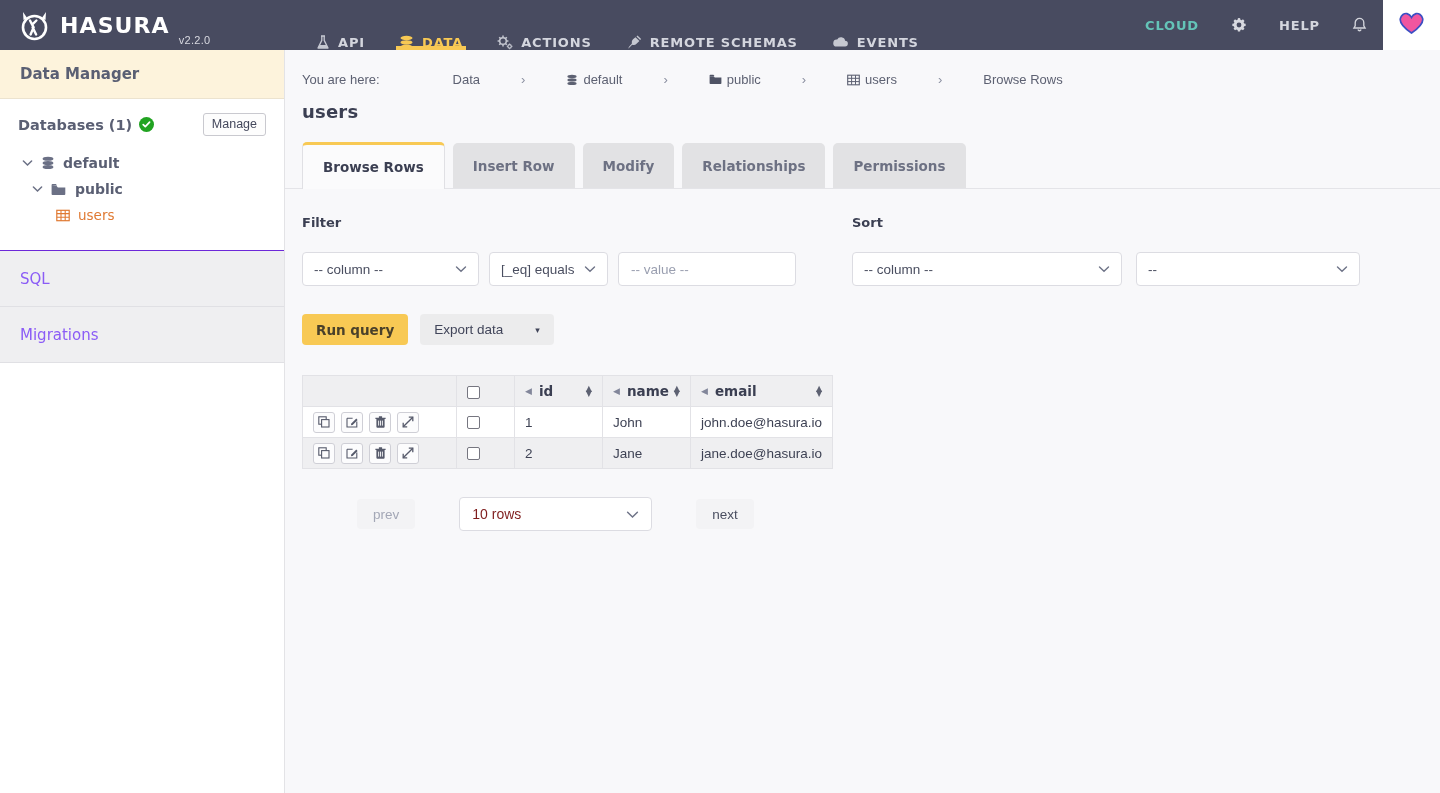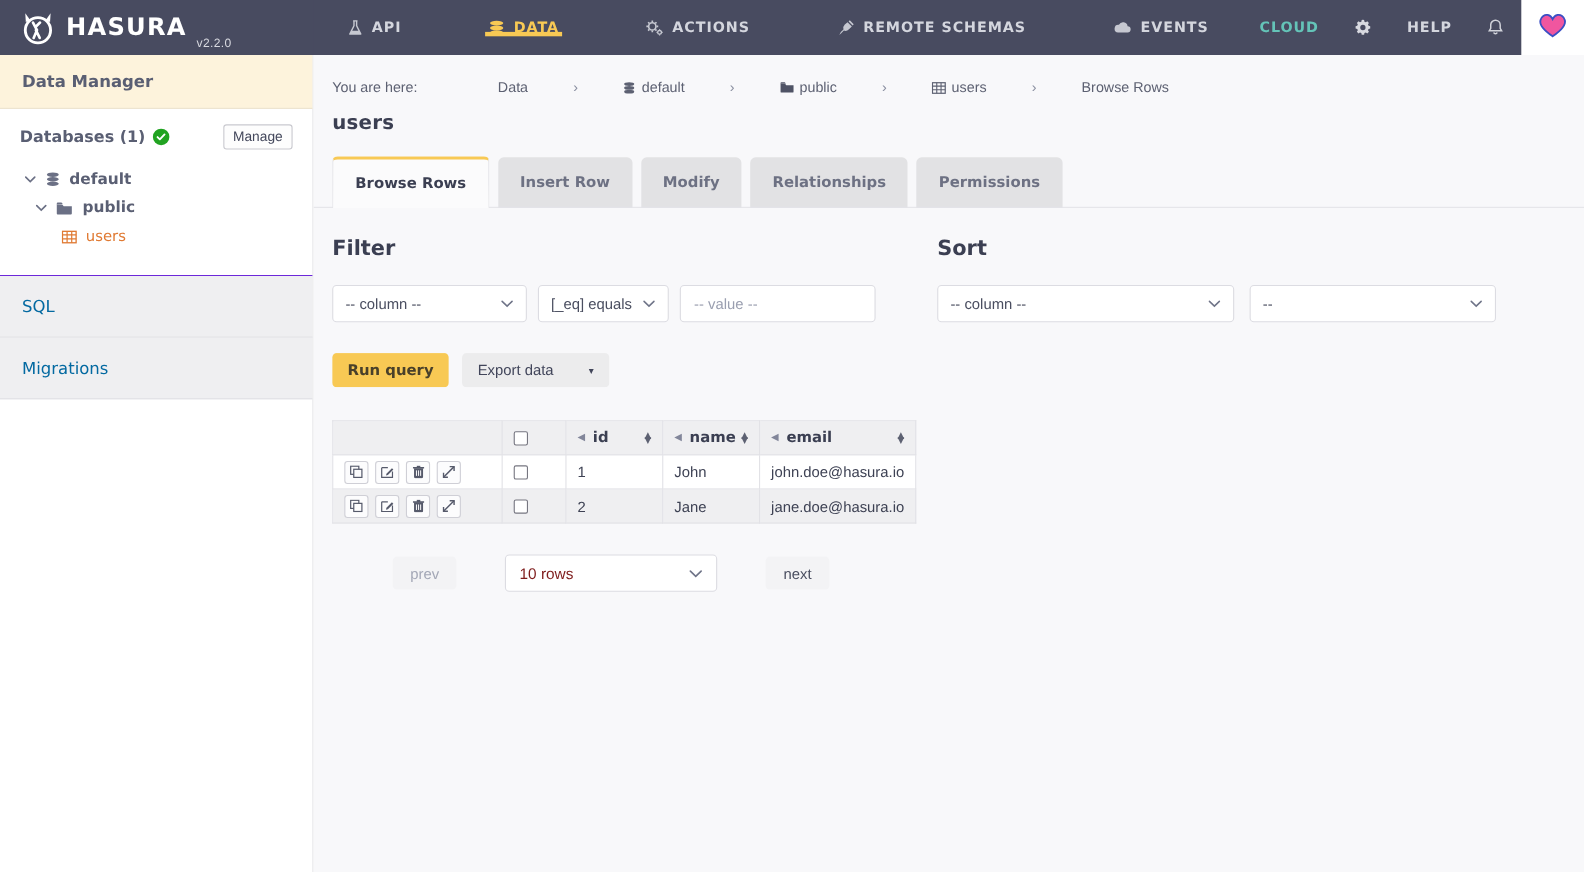--- a/index.html
+++ b/index.html
@@ -41,21 +41,21 @@
   }
   .brand-version {
     color: #d8d9e0;
     font-size: 11px;
     margin-left: 9px;
     letter-spacing: .3px;
     align-self: flex-end;
     padding-bottom: 4px;
   }
 
-  .nav-main { display: flex; align-items: center; margin-left: 14px; gap: 45px; }
+  .nav-main { display: flex; align-items: flex-end; margin-left: 14px; }
   .nav-item {
     display: flex; align-items: center;
     padding: 0 17px;
     position: relative;
     color: #d4d6de;
     font-size: 13px;
     font-weight: bold;
     letter-spacing: .85px;
     cursor: pointer;
     font-family: "DejaVu Sans", sans-serif;
@@ -145,21 +145,21 @@
 
   .sb-section {
     background: #efeff1;
     border-bottom: 1px solid #e0e0e4;
     height: 56px;
     display: flex; align-items: center;
     padding: 0 20px;
     cursor: pointer;
   }
   .sb-section-label {
-    font-size: 15px; color: #0369a1;
+    font-size: 15px; color: #8b5cf6;
     font-family: "DejaVu Sans", sans-serif;
   }
 
   
   .main {
     position: absolute; top: 50px; left: 285px;
     width: 1155px; height: 743px;
     background: #f8f8fa;
     overflow: hidden;
   }
@@ -216,21 +216,21 @@
     height: 1px; background: #e4e4e8;
   }
 
   .panels {
     display: flex;
     padding: 26px 0 0 0;
   }
   .panel-left { width: 560px; padding-left: 17px; }
   .panel-right { padding-left: 7px; }
   .panel-title {
-    font-size: 19px; font-weight: bold;
+    font-size: 13px; font-weight: bold;
     color: #3b3f52; margin-bottom: 22px;
     font-family: "DejaVu Sans", sans-serif;
   }
   .row-controls { display: flex; }
 
   .ctl {
     height: 34px;
     background: #ffffff;
     border: 1px solid #dcdce2;
     border-radius: 4px;

